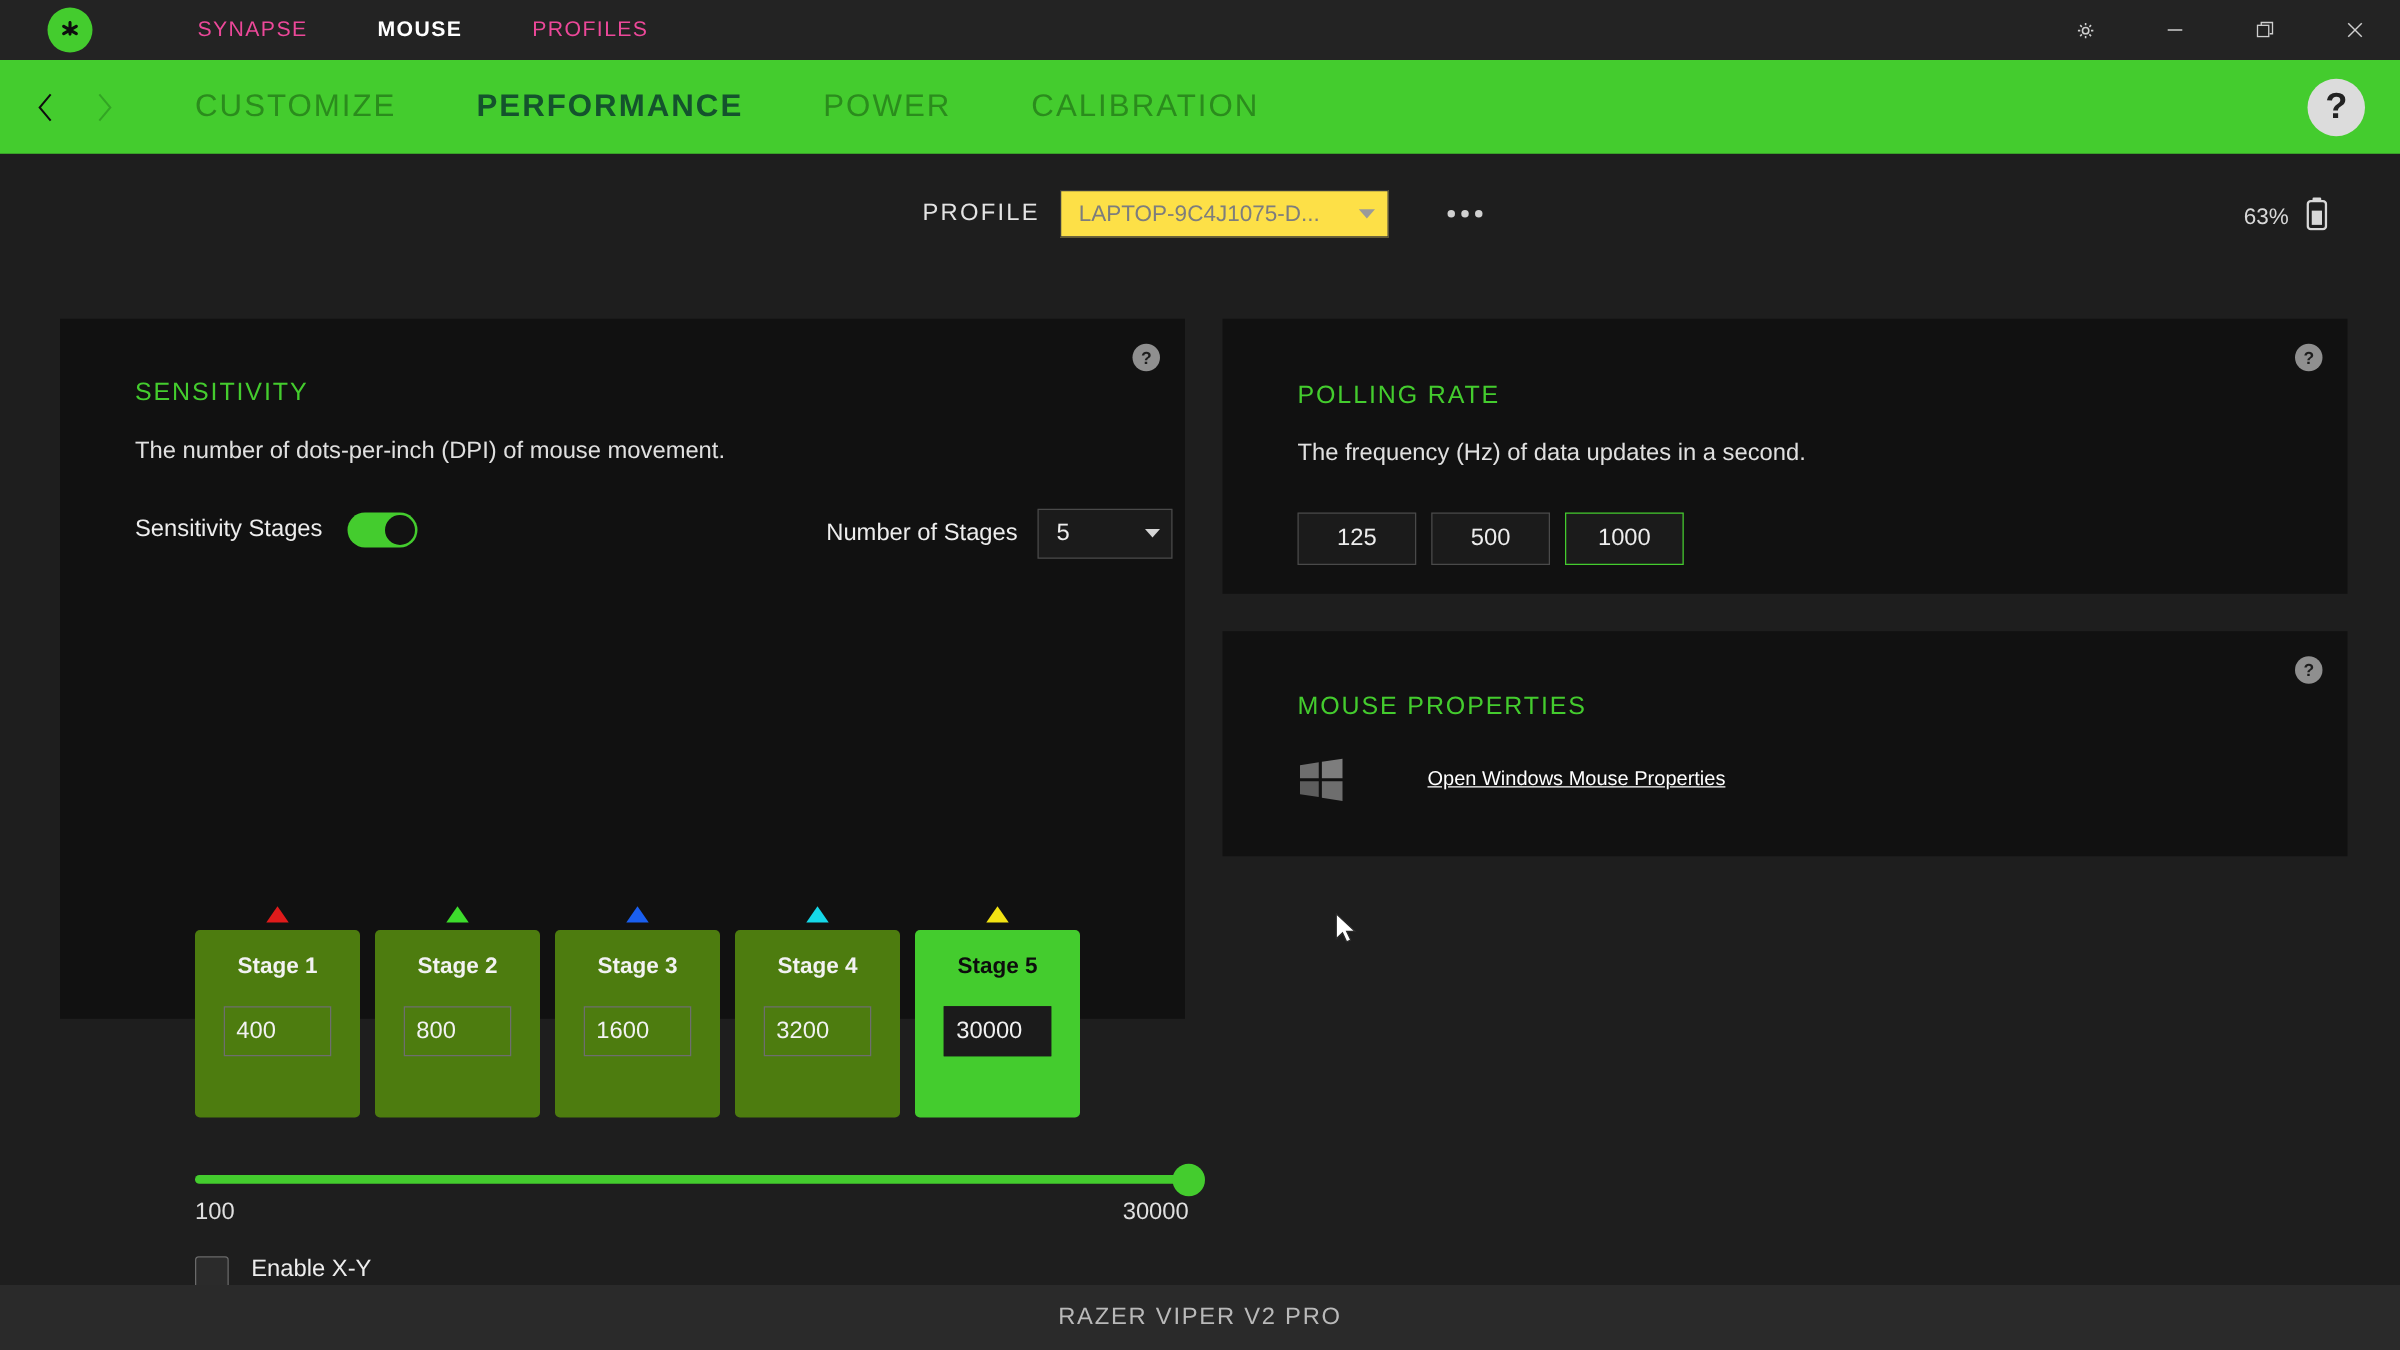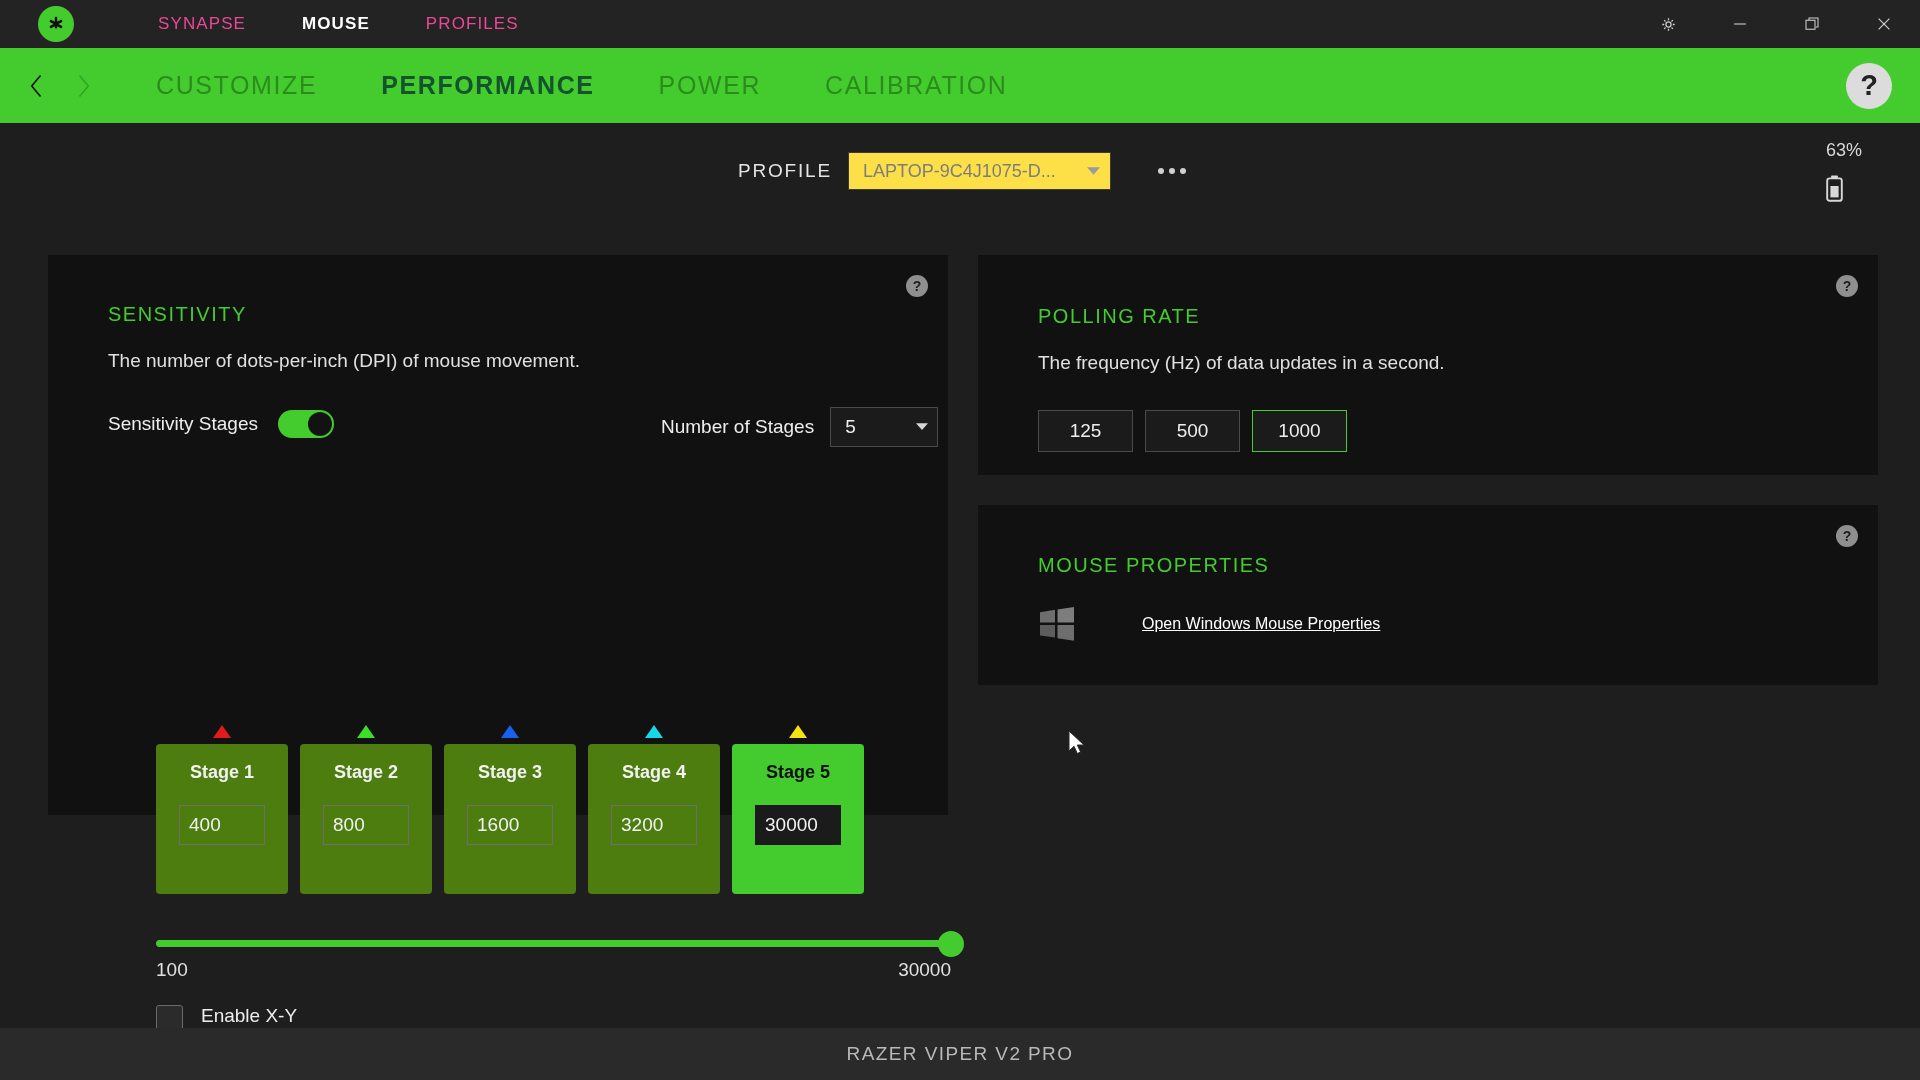--- a/index.html
+++ b/index.html
@@ -69,21 +69,21 @@
     overflow:hidden; text-overflow:ellipsis;
   }
   .profile-select .caret{ width:34px; display:flex; align-items:center; justify-content:center; }
   .profile-more{
     position:absolute; left:1150px; top:50%; transform:translateY(-50%);
     display:flex; gap:5px; cursor:pointer; padding:8px;
   }
   .profile-more i{ width:6px; height:6px; border-radius:50%; background:#d0d0d0; display:block; }
   .battery{
     position:absolute; right:58px; top:50%; transform:translateY(-50%);
-    display:flex; align-items:flex-start; gap:14px;flex-direction:column;
+    display:flex; align-items:flex-end; gap:14px;
   }
   .battery .pct{ font-size:18px; color:#d8d8d8; }
 
   
   .panel{ position:absolute; background:#111111; }
   .panel-help{
     position:absolute; right:20px; top:20px; width:22px; height:22px;
     border-radius:50%; background:#8f8f8f; color:#1d1d1d;
     font-size:14px; font-weight:bold; display:flex; align-items:center; justify-content:center;
     cursor:pointer;

